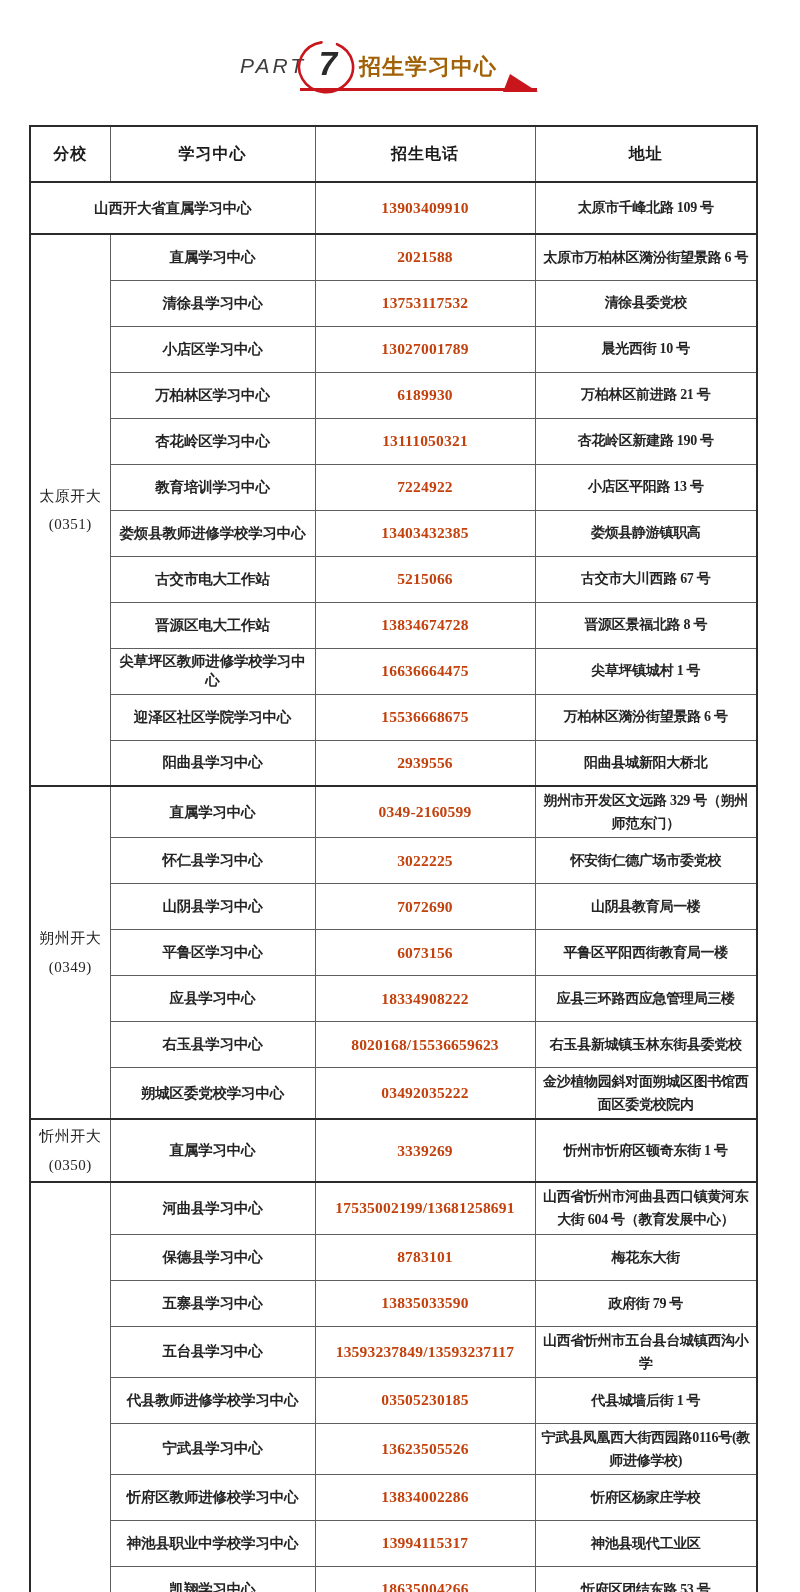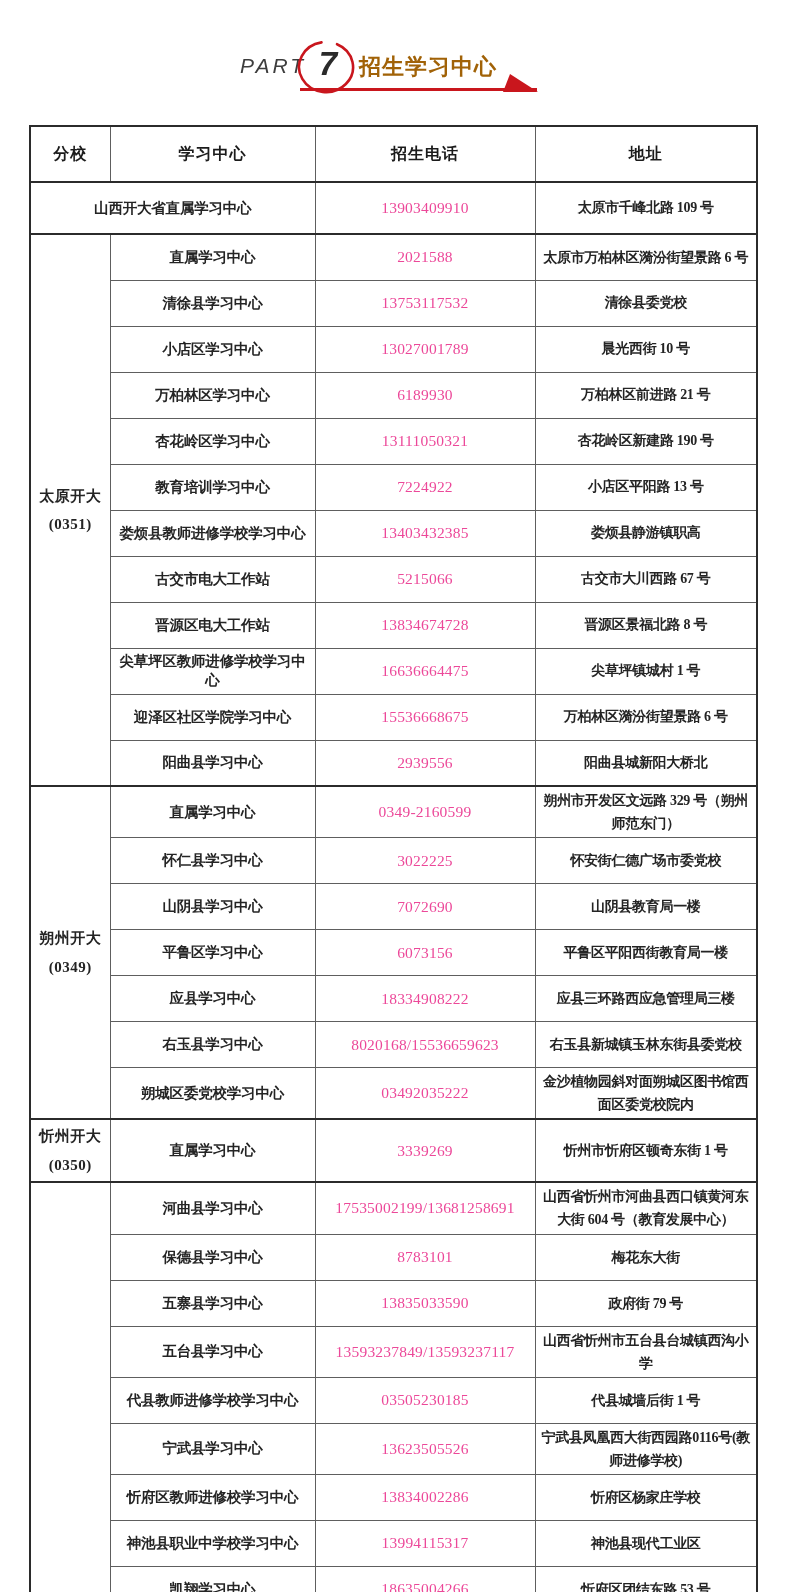--- a/index.html
+++ b/index.html
@@ -51,27 +51,27 @@
   }
   .centers thead tr { height: 56px; }
   .centers th { font-size: 16px; font-weight: bold; color: #1b1b1b; letter-spacing: 1px; }
   .centers thead th { border-bottom: 2px solid #2b2b2b; }
 
   .centers tbody tr { height: 46px; }
   .centers tr.province-row { height: 52px; }
   .centers tr.sec-start td { border-top: 2px solid #2b2b2b; }
 
   td.branch-cell {
-    font-size: 15px; font-weight: bold; line-height: 1.9;
+    font-size: 15px; font-weight: normal; line-height: 1.9;
     letter-spacing: 0.5px; color: #242424;
   }
   td.center-cell, td.province-center {
     font-size: 14.5px; font-weight: bold; letter-spacing: -0.2px; color: #242424;
   }
-  td.phone-cell { font-size: 15.5px; letter-spacing: 0.2px; color: #ec4899; }
+  td.phone-cell { font-size: 15.5px; letter-spacing: 0.2px; color: #c2410c; font-weight: bold; }
   td.address-cell {
     font-size: 14px; font-weight: bold; letter-spacing: -0.3px;
     line-height: 1.65; color: #242424; margin-top: 35px;
   }
 </style>
 </head>
 <body>
 
 <div id="page">
 

